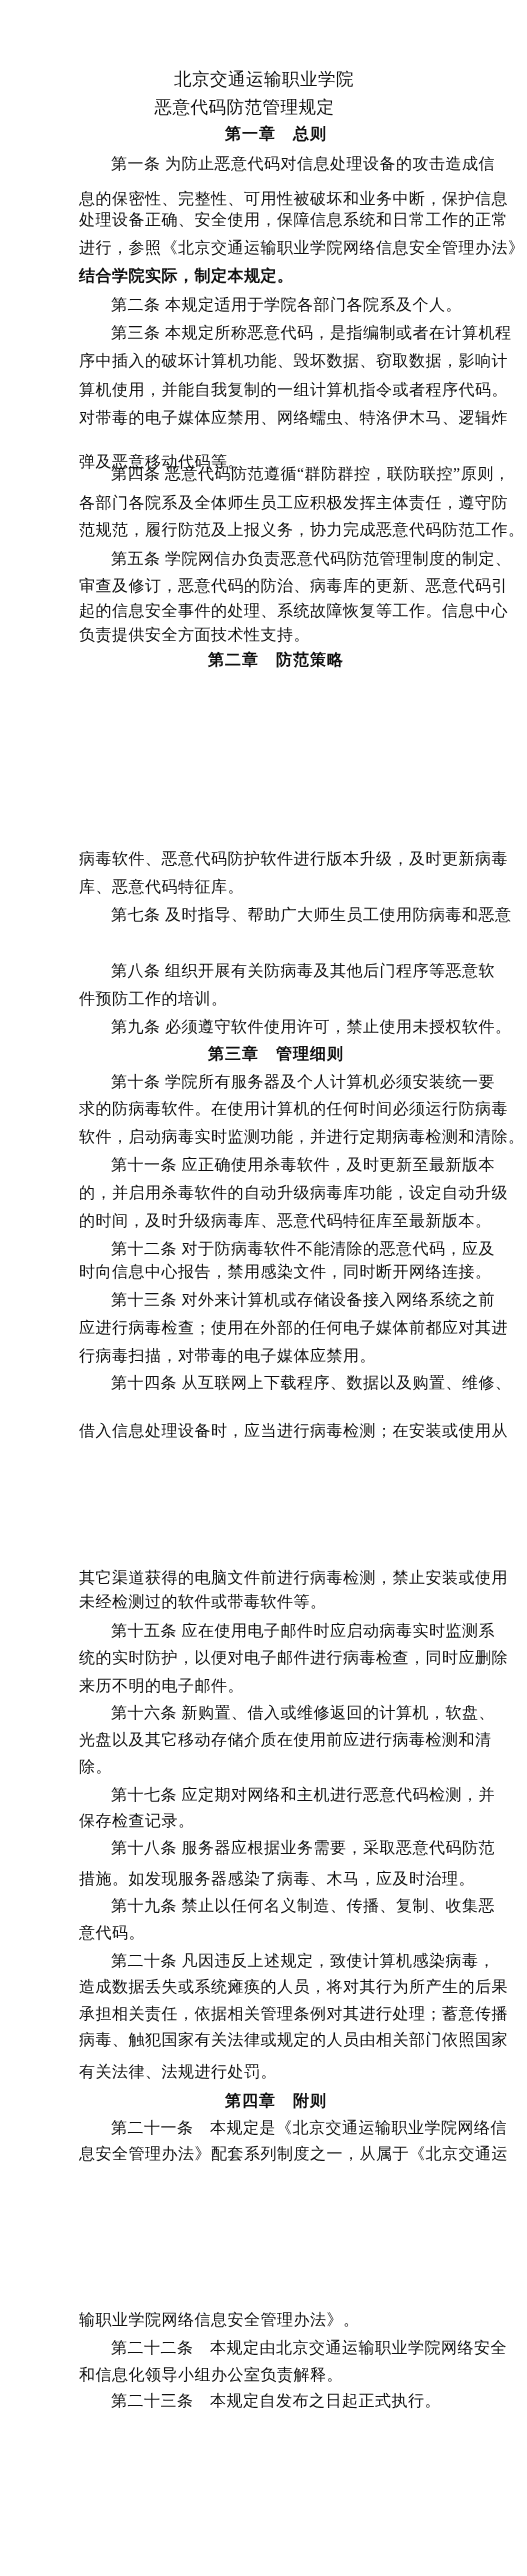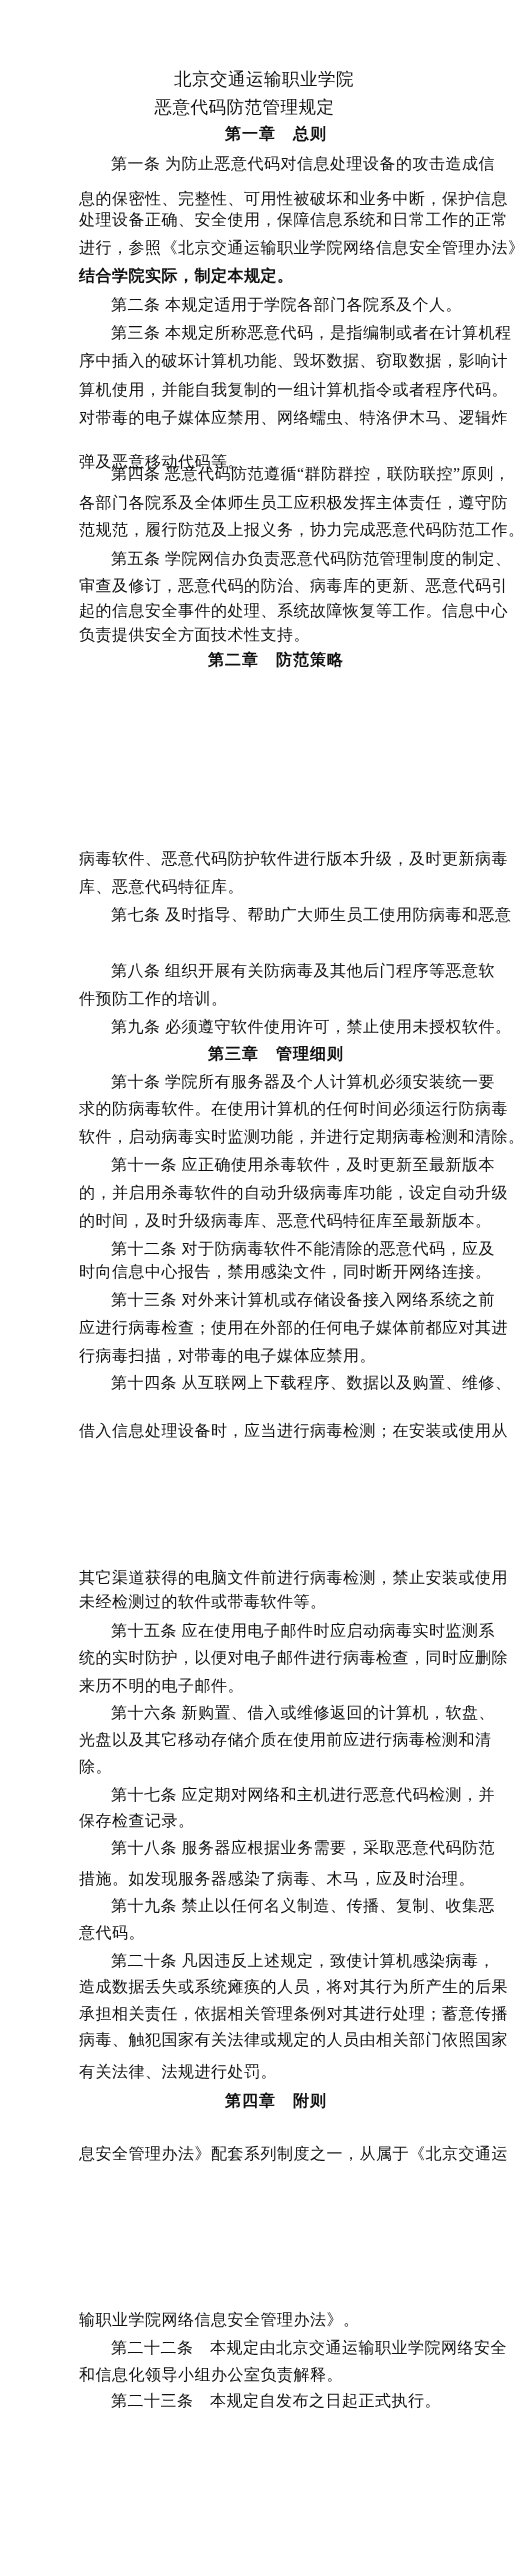--- a/index.html
+++ b/index.html
@@ -123,19 +123,20 @@
     <div class="line first" style="top: 1839px;">第十八条 服务器应根据业务需要，采取恶意代码防范</div>
     <div class="line cont" style="top: 1870px;">措施。如发现服务器感染了病毒、木马，应及时治理。</div>
     <div class="line first" style="top: 1897px;">第十九条 禁止以任何名义制造、传播、复制、收集恶</div>
     <div class="line cont" style="top: 1924px;">意代码。</div>
     <div class="line first" style="top: 1952px;">第二十条 凡因违反上述规定，致使计算机感染病毒，</div>
     <div class="line cont" style="top: 1978px;">造成数据丢失或系统瘫痪的人员，将对其行为所产生的后果</div>
     <div class="line cont" style="top: 2005px;">承担相关责任，依据相关管理条例对其进行处理；蓄意传播</div>
     <div class="line cont" style="top: 2031px;">病毒、触犯国家有关法律或规定的人员由相关部门依照国家</div>
     <div class="line cont" style="top: 2063px;">有关法律、法规进行处罚。</div>
     <div class="line chapter" style="top: 2092px;">第四章　附则</div>
+    <div class="line first" style="top: 2119px;">第二十一条　本规定是《北京交通运输职业学院网络信</div>
     <div class="line cont" style="top: 2145px;">息安全管理办法》配套系列制度之一，从属于《北京交通运</div>
     <div class="line cont" style="top: 2311px;">输职业学院网络信息安全管理办法》。</div>
     <div class="line first" style="top: 2339px;">第二十二条　本规定由北京交通运输职业学院网络安全</div>
     <div class="line cont" style="top: 2366px;">和信息化领导小组办公室负责解释。</div>
     <div class="line first" style="top: 2392px;">第二十三条　本规定自发布之日起正式执行。</div>
   </div>
 
 
 </body></html>

